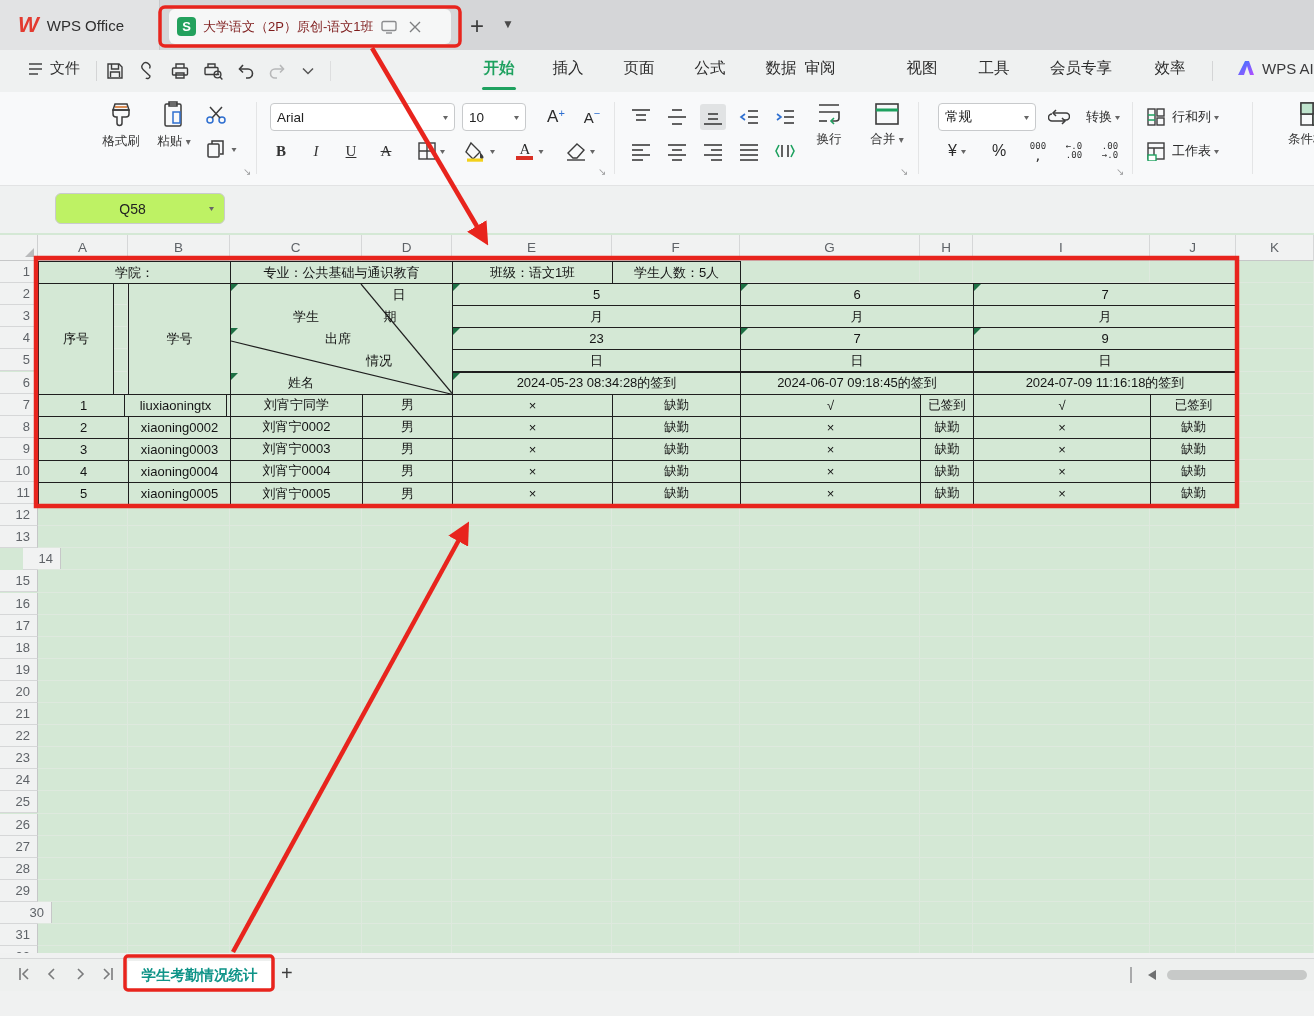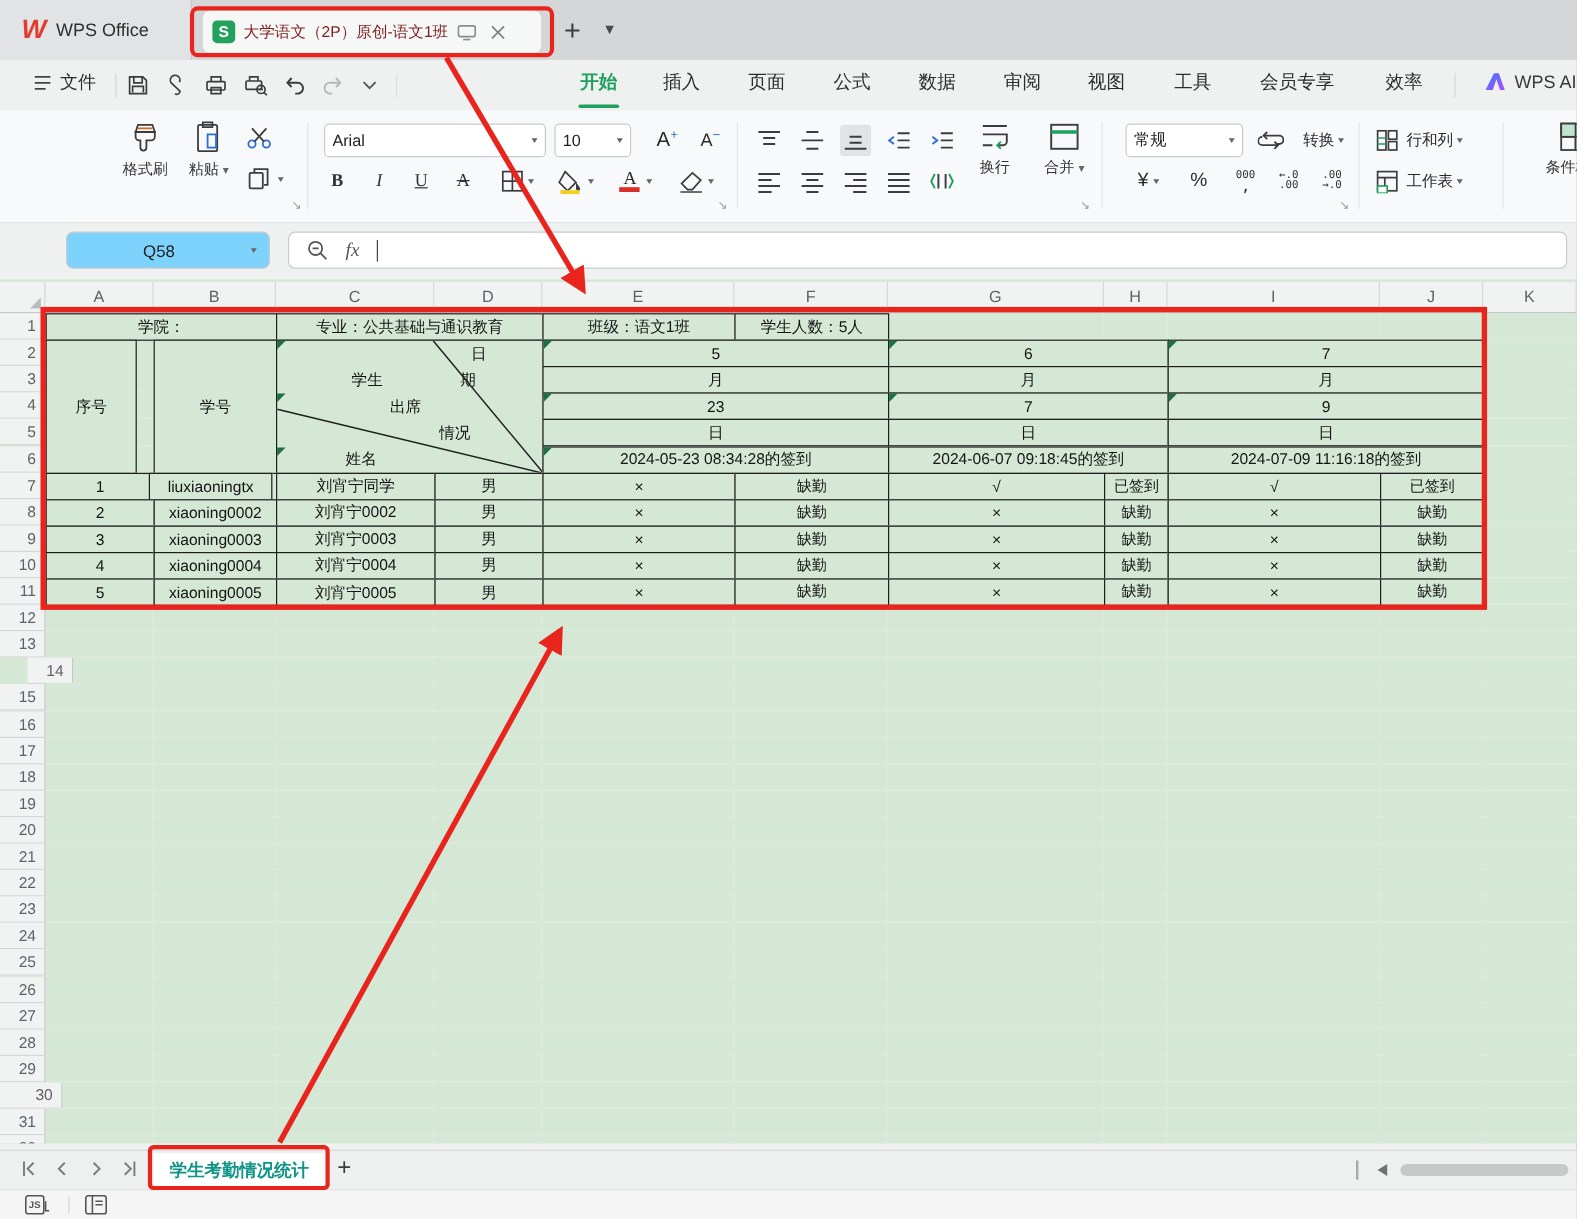--- a/index.html
+++ b/index.html
@@ -43,21 +43,21 @@
   .smbtn.sel { background:#e1e3e4; }
   .combo { position:absolute; background:#fff; border:1px solid #c8cacc; border-radius:4px; height:28px;
            display:flex; align-items:center; font-size:13.5px; color:#222; padding:0 6px; justify-content:space-between; }
   .chev { font-size:10px; color:#666; transform:scaleY(0.8); }
   .fmtletter { font-size:15px; color:#333; font-family:"Liberation Serif",serif; }
   .cornerarrow { position:absolute; top:74px; font-size:10px; color:#9b9c9d; }
   .tinystack { display:flex; flex-direction:column; align-items:center; line-height:9px; font-size:9px; color:#333; font-family:"DejaVu Sans Mono",monospace; }
 
   
   #formularow { position:absolute; left:0; top:186px; width:1314px; height:47px; background:#eff1f1; }
-  #namebox { position:absolute; left:55px; top:7px; width:170px; height:31px; background:#7dd3fc;
+  #namebox { position:absolute; left:55px; top:7px; width:170px; height:31px; background:#bef264;
              border:1px solid #c9cbcd; border-radius:6px; display:flex; align-items:center; }
   #namebox .nm { flex:1; text-align:center; font-size:14px; color:#222; }
   #fxbar { position:absolute; left:240px; top:7px; width:1066px; height:31px; background:#fff;
            border:1px solid #c9cbcd; border-radius:6px; display:flex; align-items:center; padding-left:14px; gap:14px; }
   .fx { font-family:"Liberation Serif",serif; font-style:italic; font-size:16px; color:#555; }
   .caret { width:1px; height:18px; background:#444; }
 
   
   #sheet { position:absolute; left:0; top:233px; width:1314px; height:720px; overflow:hidden; background:#d4e8d5; }
   #corner { position:absolute; left:0; top:2px; width:38px; height:26px; background:#f1f2f2;
@@ -175,21 +175,21 @@
         </svg>
     </div>
     <div class="mdiv" style="left:330px; background:#dddedf"></div>
 
     <div id="menu-items">
         <div class="menu-item active" style="left: 499px;">开始</div>
         <div class="menu-item" style="left: 568px;">插入</div>
         <div class="menu-item" style="left: 639px;">页面</div>
         <div class="menu-item" style="left: 710px;">公式</div>
         <div class="menu-item" style="left: 781px;">数据</div>
-        <div class="menu-item" style="left: 852px;">审阅</div>
+        <div class="menu-item" style="left: 820px;">审阅</div>
         <div class="menu-item" style="left: 922px;">视图</div>
         <div class="menu-item" style="left: 994px;">工具</div>
         <div class="menu-item" style="left: 1081px;">会员专享</div>
         <div class="menu-item" style="left: 1170px;">效率</div>
       </div>
     <div class="menu-underline" style="left:499px"></div>
 
     <div class="mdiv" style="left:1212px"></div>
     <div id="wpsai">
       <svg class="ic" width="20" height="18" viewBox="0 0 20 18">
@@ -467,29 +467,20 @@
           <rect x="15" y="14" width="12" height="11" fill="#bfe3cd"></rect>
       </svg>
       <span class="lbl">条件格式</span>
     </div>
   </div>
 
   <div id="formularow">
     <div id="namebox">
       <span class="nm">Q58</span>
       <span class="chev" style="margin-right:10px">▾</span>
-    </div>
-    <div id="fxbar">
-      <svg class="ic" width="19" height="19" viewBox="0 0 19 19" fill="none" stroke="#555" stroke-width="1.5">
-        <circle cx="8" cy="8" r="5.5"></circle>
-          <path d="M12.2 12.2 17 17"></path>
-          <path d="M5.5 8h5"></path>
-      </svg>
-      <span class="fx">fx</span>
-      <span class="caret"></span>
     </div>
   </div>
 
   <div id="sheet">
     <div id="corner">
         <div class="tri"></div>
       </div>
     <div id="colheaders">
         <div class="colhdr" style="left: 38px; width: 90px;">A</div>
         <div class="colhdr" style="left: 128px; width: 102px;">B</div>
@@ -701,37 +692,20 @@
           <path d="M4 3l5 5-5 5"></path>
         </svg>
     </div>
     <div id="activesheet">学生考勤情况统计</div>
     <div id="addsheet">+</div>
     <div style="position:absolute; left:1130px; top:8px; width:2px; height:16px; background:#a9aaab"></div>
     <div style="position:absolute; left:1148px; top:11px; width:0; height:0; border-top:5px solid transparent; border-bottom:5px solid transparent; border-right:8px solid #6f7071"></div>
     <div id="hsb-thumb"></div>
   </div>
 
-  <div id="statusbar">
-    <div style="position:absolute; left:20px; top:3px">
-      <svg class="ic" width="22" height="18" viewBox="0 0 22 18" fill="none" stroke="#555" stroke-width="1.3">
-          <rect x="1.5" y="1.5" width="15" height="15" rx="2"></rect>
-          <text x="4" y="12" font-size="8" font-family="sans-serif" fill="#555" stroke="none" font-weight="bold">JS</text>
-          <path d="M18 6v8h3"></path>
-        </svg>
-    </div>
-    <div style="position:absolute; left:57px; top:5px; width:1px; height:14px; background:#d4d5d6"></div>
-    <div style="position:absolute; left:70px; top:3px">
-      <svg class="ic" width="20" height="18" viewBox="0 0 20 18" fill="none" stroke="#555" stroke-width="1.3">
-          <rect x="1.5" y="1.5" width="17" height="15" rx="2"></rect>
-          <path d="M7 1.5V16.5"></path>
-          <path d="M9.5 6h6M9.5 9h6"></path>
-        </svg>
-    </div>
-  </div>
 
   <svg id="annotations" viewBox="0 0 1314 1016">
     <defs>
       <marker id="ah" markerWidth="5" markerHeight="5" refX="3.6" refY="2.5" orient="auto">
         <path d="M0 0 L5 2.5 L0 5 Z" fill="#e8241d"></path>
       </marker>
     </defs>
     <rect x="160" y="7" width="300" height="39" rx="5" fill="none" stroke="#e8241d" stroke-width="3.5"></rect>
     <rect x="36" y="258" width="1201" height="248" fill="none" stroke="#e8241d" stroke-width="4.5"></rect>
     <rect x="125" y="956" width="148" height="34" rx="3" fill="none" stroke="#e8241d" stroke-width="3.5"></rect>

